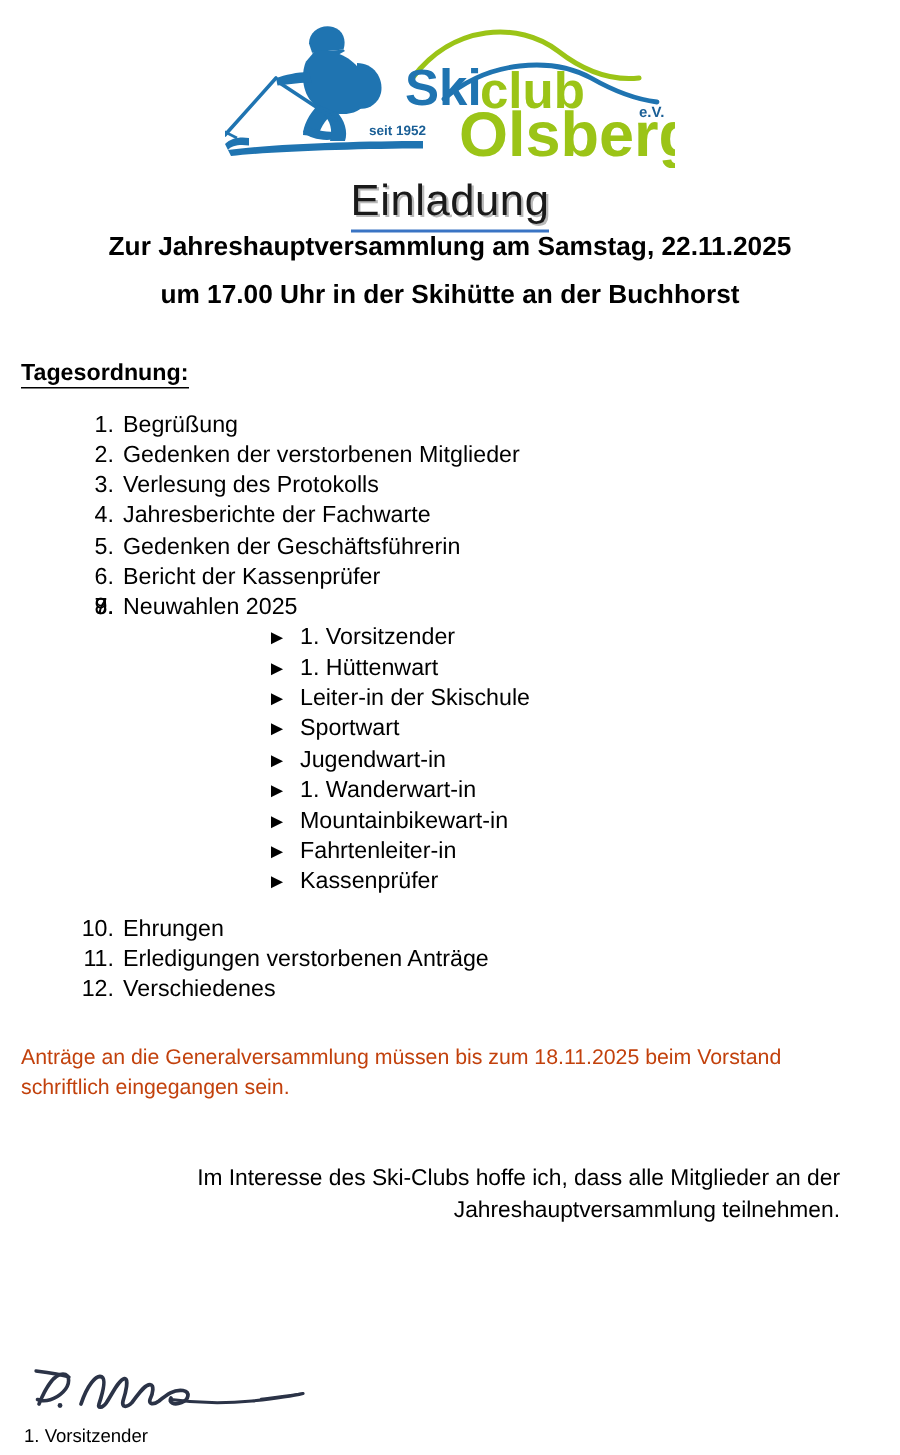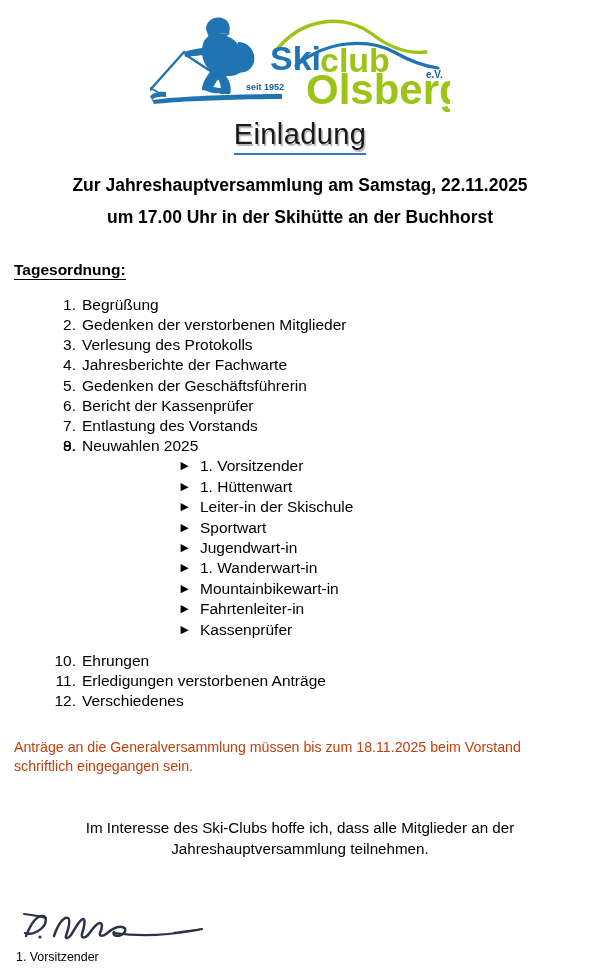--- a/index.html
+++ b/index.html
@@ -51,21 +51,21 @@
     border-bottom: 2.5px solid #3a74c4;
   }
 
   .subtitle {
     text-align: center;
     font-size: 17.5px;
     font-weight: bold;
     color: #000;
     line-height: 1.05;
   }
-  .subtitle.l1 { margin-top: 21px; }
+  .subtitle.l1 { }
   .subtitle.l2 { margin-top: 14px; }
 
   
   .agenda-head {
     margin-top: 34px;
     margin-left: 14px;
     font-size: 15.5px;
     color: #000;
   }
   .agenda-head span {
@@ -124,21 +124,21 @@
     margin-left: 14px;
     margin-right: 30px;
     font-size: 14.2px;
     line-height: 19.5px;
     color: #c2410c;
   }
   .closing {
     margin-top: 40px;
     margin-left: 40px;
     margin-right: 40px;
-    text-align: center;
+    text-align: right;
     font-size: 15.2px;
     line-height: 21px;
     color: #000;
   }
 
   
   .sig-area {
     position: absolute;
     left: 16px;
     bottom: 6px;
@@ -240,21 +240,20 @@
     <li class="num-item">
       <span class="num">5.</span>
       <span>Gedenken der Geschäftsführerin</span>
     </li>
     <li class="num-item">
       <span class="num">6.</span>
       <span>Bericht der Kassenprüfer</span>
     </li>
     <li class="num-item">
       <span class="num">7.</span>
-      <span>Entlastung des Vorstands</span>
     </li>
     <li class="num-item">
       <span class="num">8.</span>
     </li>
     <li class="num-item">
       <span class="num">9.</span>
       <span>Neuwahlen 2025</span>
 
       <ul class="sub">
         <li>

